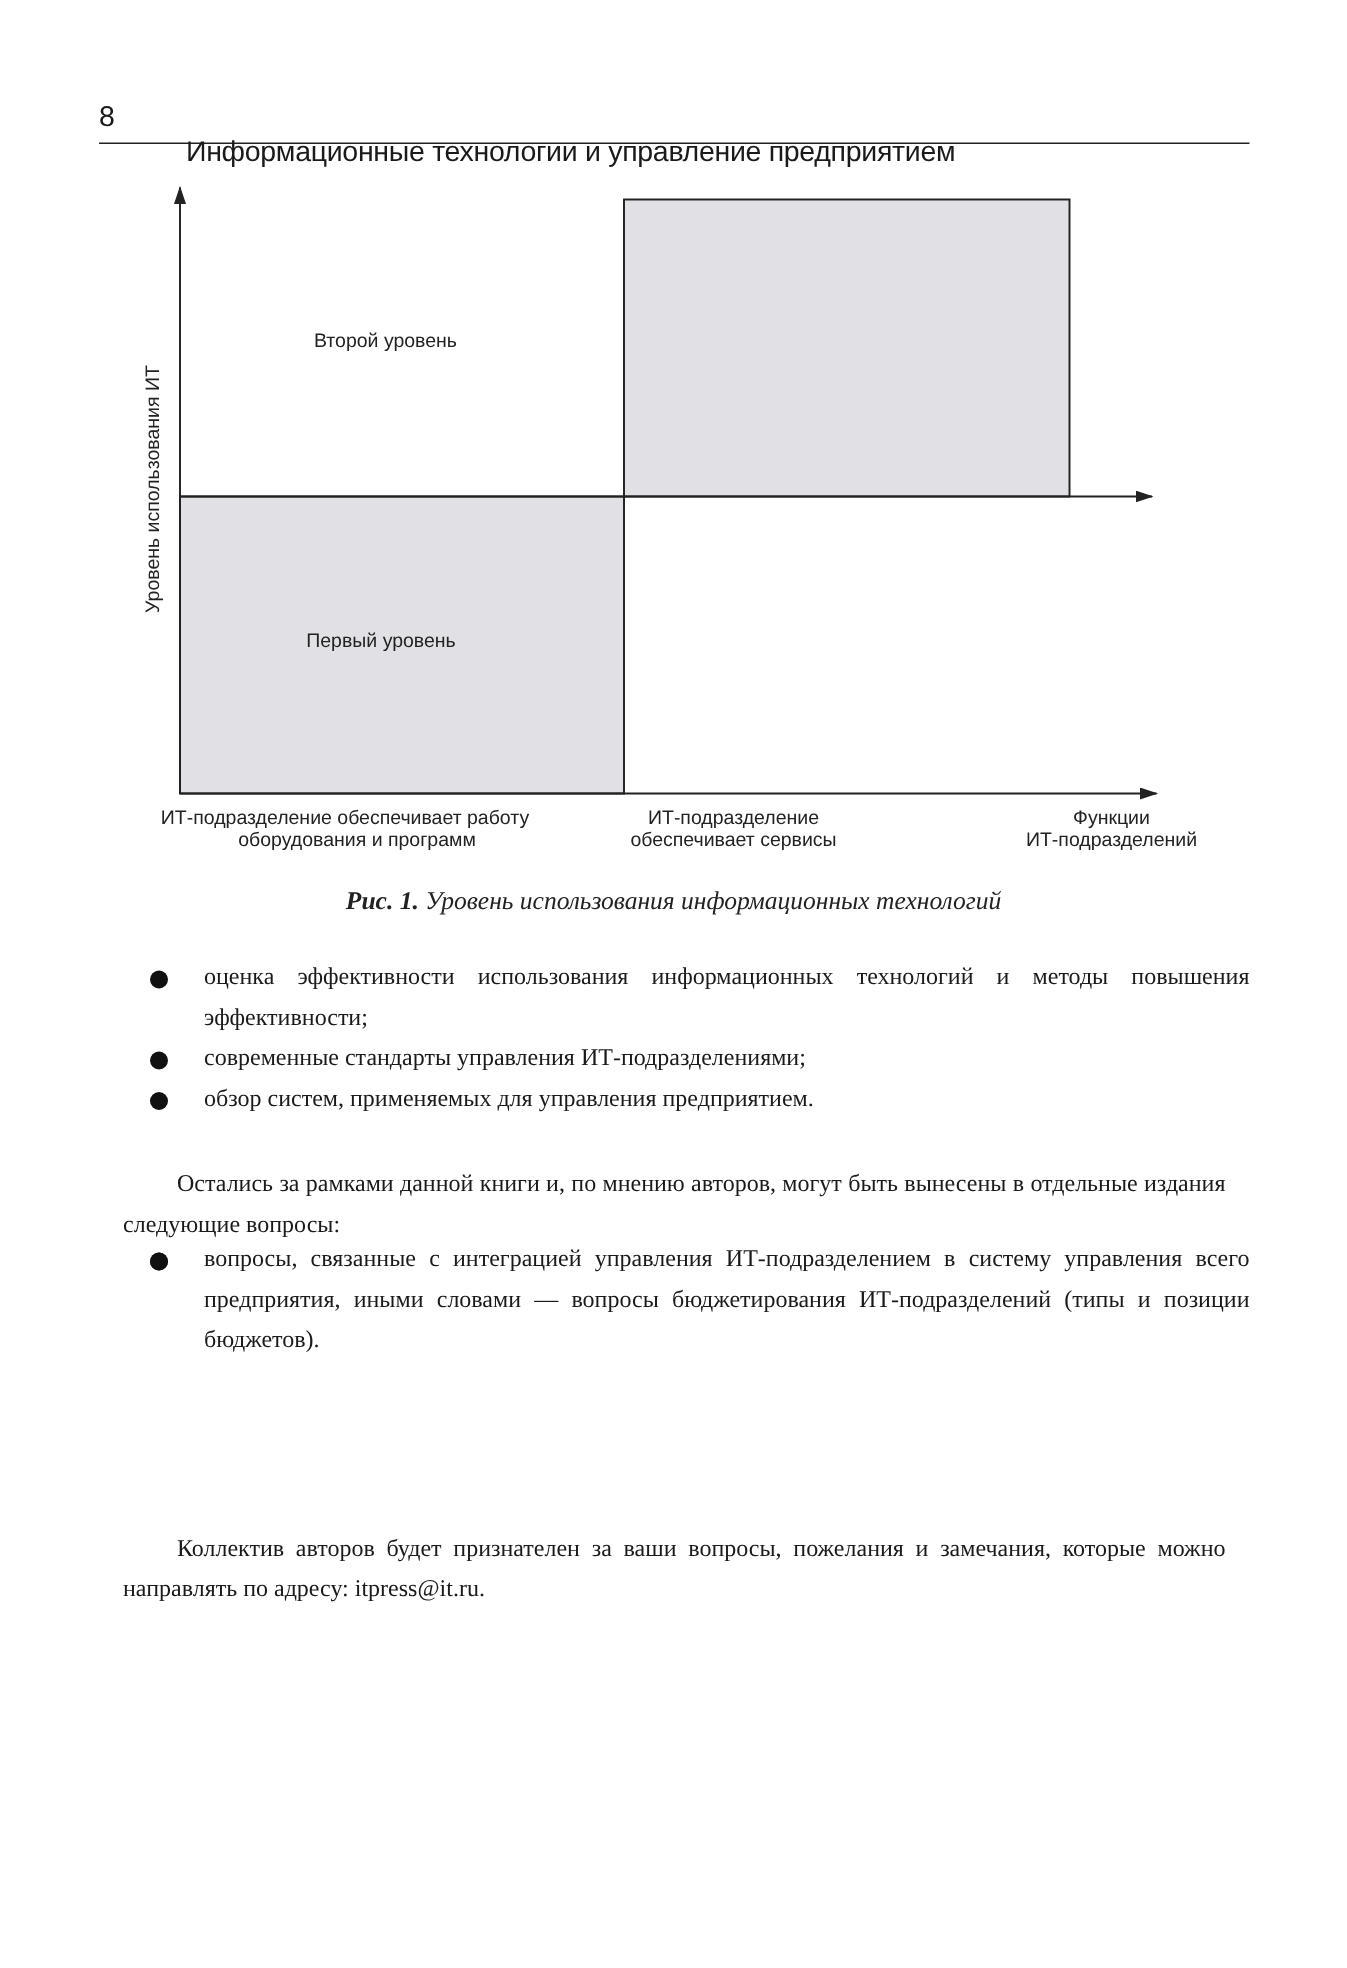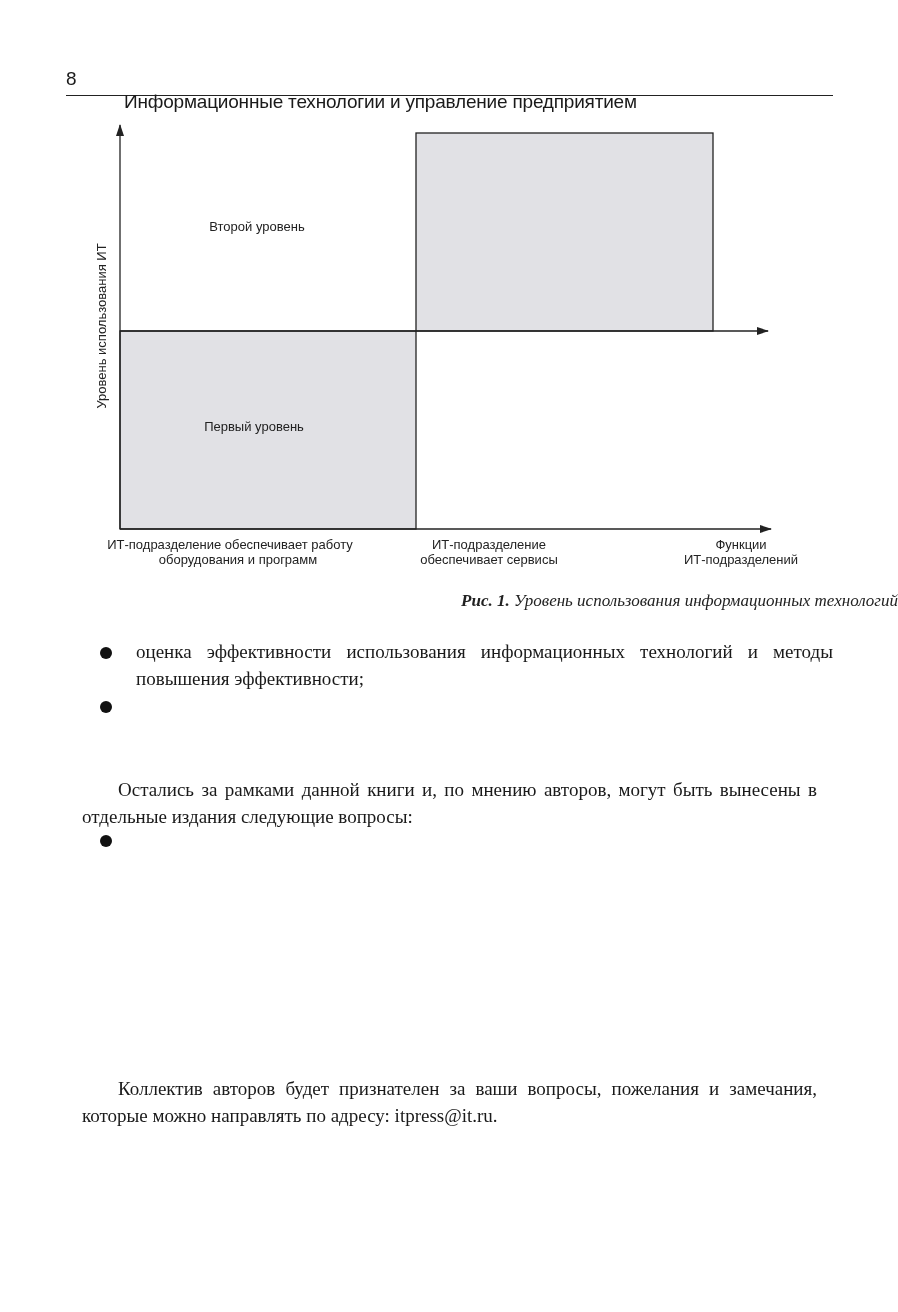--- a/index.html
+++ b/index.html
@@ -2,23 +2,23 @@
 <html><head>
 <meta charset="utf-8">
 <style>
   html, body { margin: 0; padding: 0; background: #ffffff; }
   body { width: 898px; height: 1312px; position: relative; overflow: hidden; color: #1a1a1a; }
   .header { position: absolute; left: 66px; top: 68px; width: 767px; height: 27px; border-bottom: 1.5px solid #222; }
   .page-num { position: absolute; left: 0; top: 0; font-family: "Liberation Sans", sans-serif; font-size: 19px; }
   .running-title { position: absolute; left: 58px; top: 0; font-family: "Liberation Sans", sans-serif; font-size: 19px; letter-spacing: -0.2px; margin-top: 23px; }
   svg.figure { position: absolute; left: 0; top: 0; }
   .fig-label { font-family: "Liberation Sans", sans-serif; font-size: 13px; fill: #222; }
-  .caption { position: absolute; left: 0; width: 898px; top: 591px; text-align: right; font-family: "Liberation Serif", serif; font-style: italic; font-size: 17px; color: #222; }
+  .caption { position: absolute; left: 0; width: 898px; top: 591px; text-align: center; font-family: "Liberation Serif", serif; font-style: italic; font-size: 17px; color: #222; }
   .caption b { font-weight: bold; }
-  .text { position: absolute; left: 66px; width: 767px; font-family: "Liberation Serif", serif; font-size: 19px; line-height: 27px; color: #1a1a1a; }
+  .text { position: absolute; left: 66px; width: 767px; font-family: "Liberation Serif", serif; font-size: 16px; line-height: 27px; color: #1a1a1a; }
   .text p { margin: 16px; text-align: justify; text-indent: 36px; }
   ul.bullets { list-style: none; margin: 0; padding: 0; }
   ul.bullets li { position: relative; padding-left: 70px; text-align: justify; }
   ul.bullets li .dot { position: absolute; left: 34px; top: 9px; width: 12px; height: 12px; border-radius: 50%; background: #111; }
 </style>
 </head>
 <body>
 
 <div class="header">
   <span class="page-num">8</span>
@@ -54,29 +54,31 @@
   <text class="fig-label" x="741" y="564" text-anchor="middle">ИТ-подразделений</text>
 </svg>
 
 <div class="caption">
   <b>Рис. 1.</b><span> Уровень использования информационных технологий</span>
 </div>
 
 <div class="text" style="top:638px;">
   <ul class="bullets">
     <li><span class="dot"></span><span>оценка эффективности использования информационных технологий и методы повышения эффективности;</span></li>
-    <li><span class="dot"></span></li>
+    <li><span class="dot"></span><span>современные стандарты управления ИТ-подразделениями;</span></li>
+    <li><span class="dot"></span><span>обзор систем, применяемых для управления предприятием.</span></li>
   </ul>
 </div>
 
 <div class="text" style="top:760px;">
   <p>Остались за рамками данной книги и, по мнению авторов, могут быть вынесены в отдельные издания следующие вопросы:</p>
 </div>
 
 <div class="text" style="top:826px;">
   <ul class="bullets">
     <li><span class="dot"></span></li>
+    <li><span class="dot"></span><span>вопросы, связанные с интеграцией управления ИТ-подразделением в систему управления всего предприятия, иными словами — вопросы бюджетирования ИТ-подразделений (типы и позиции бюджетов).</span></li>
   </ul>
 </div>
 
-<div class="text" style="top:1059px;">
+<div class="text" style="top:1003px;">
   <p>Коллектив авторов будет признателен за ваши вопросы, пожелания и замечания, которые можно направлять по адресу: itpress@it.ru.</p>
 </div>
 
 </body></html>

